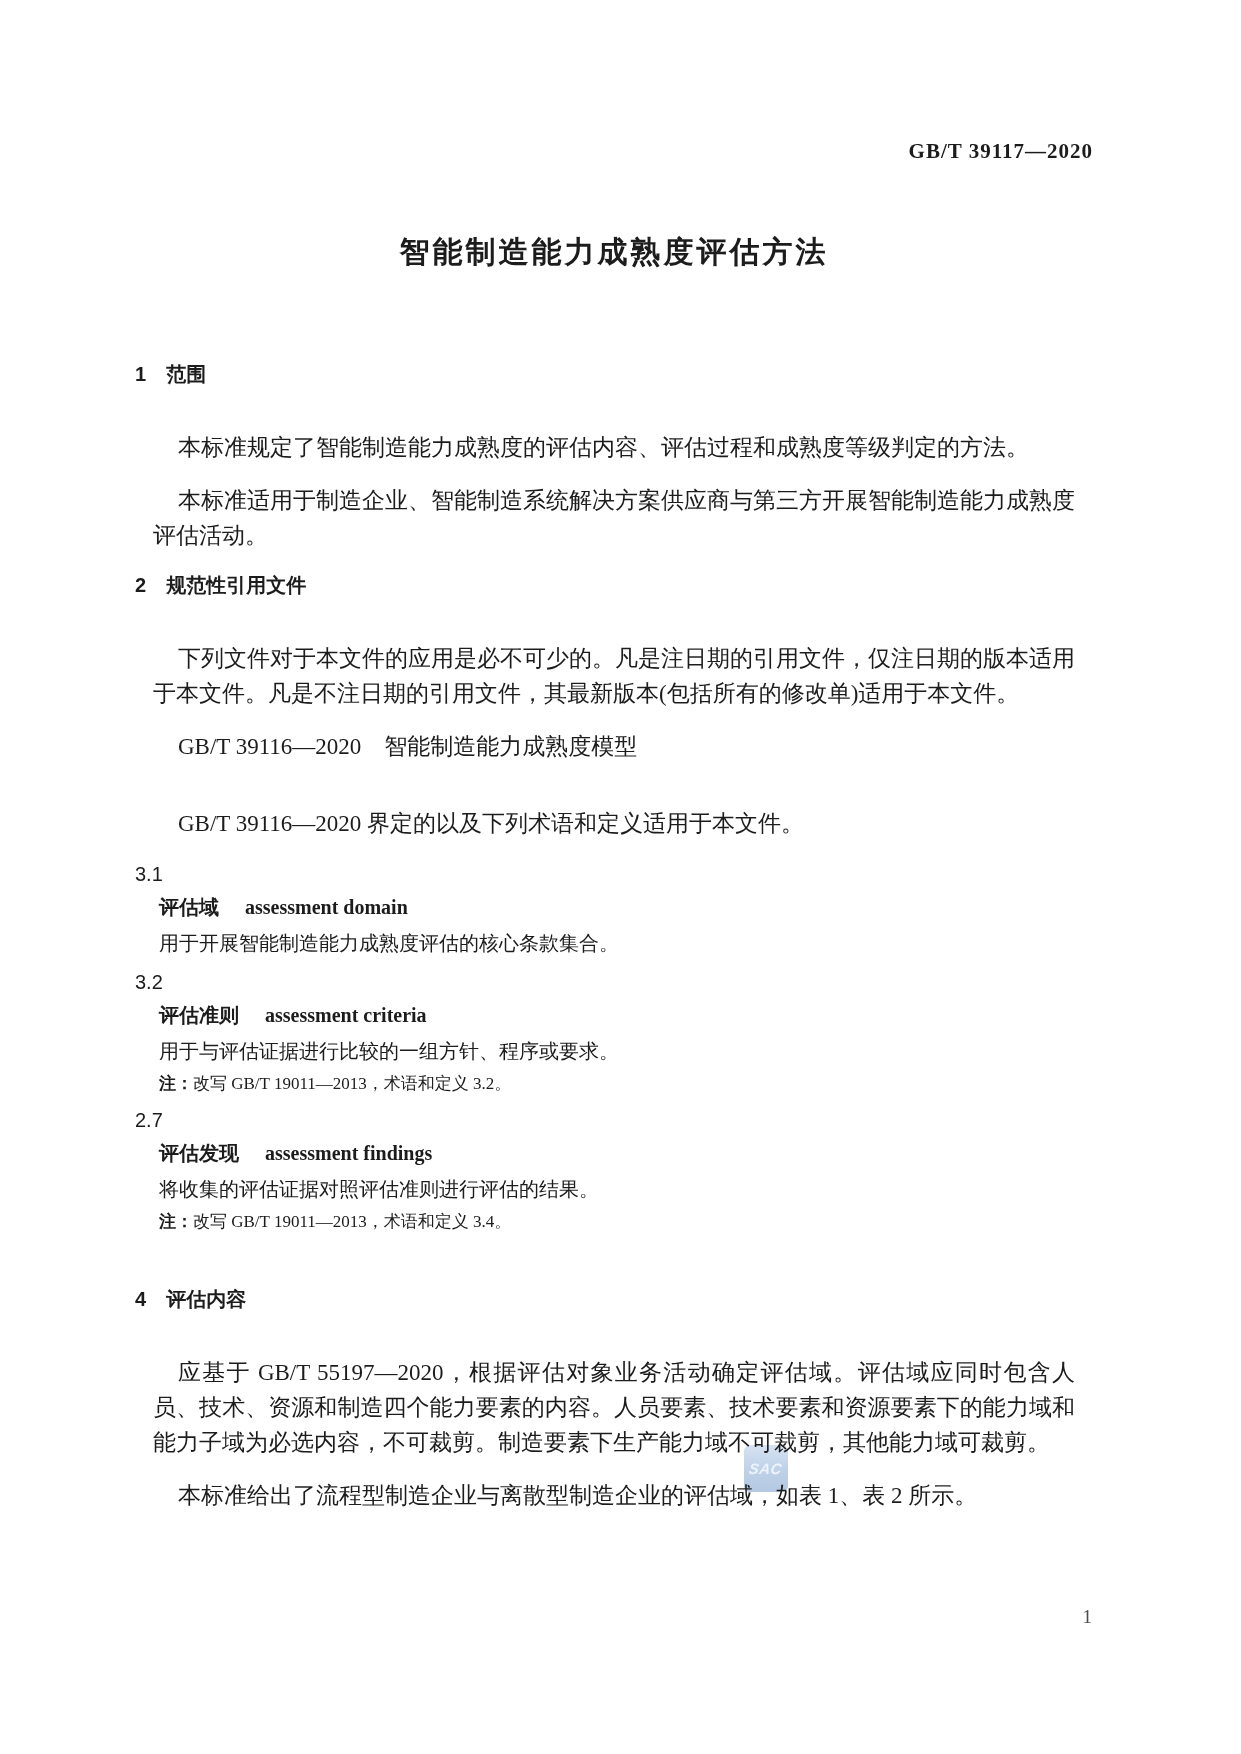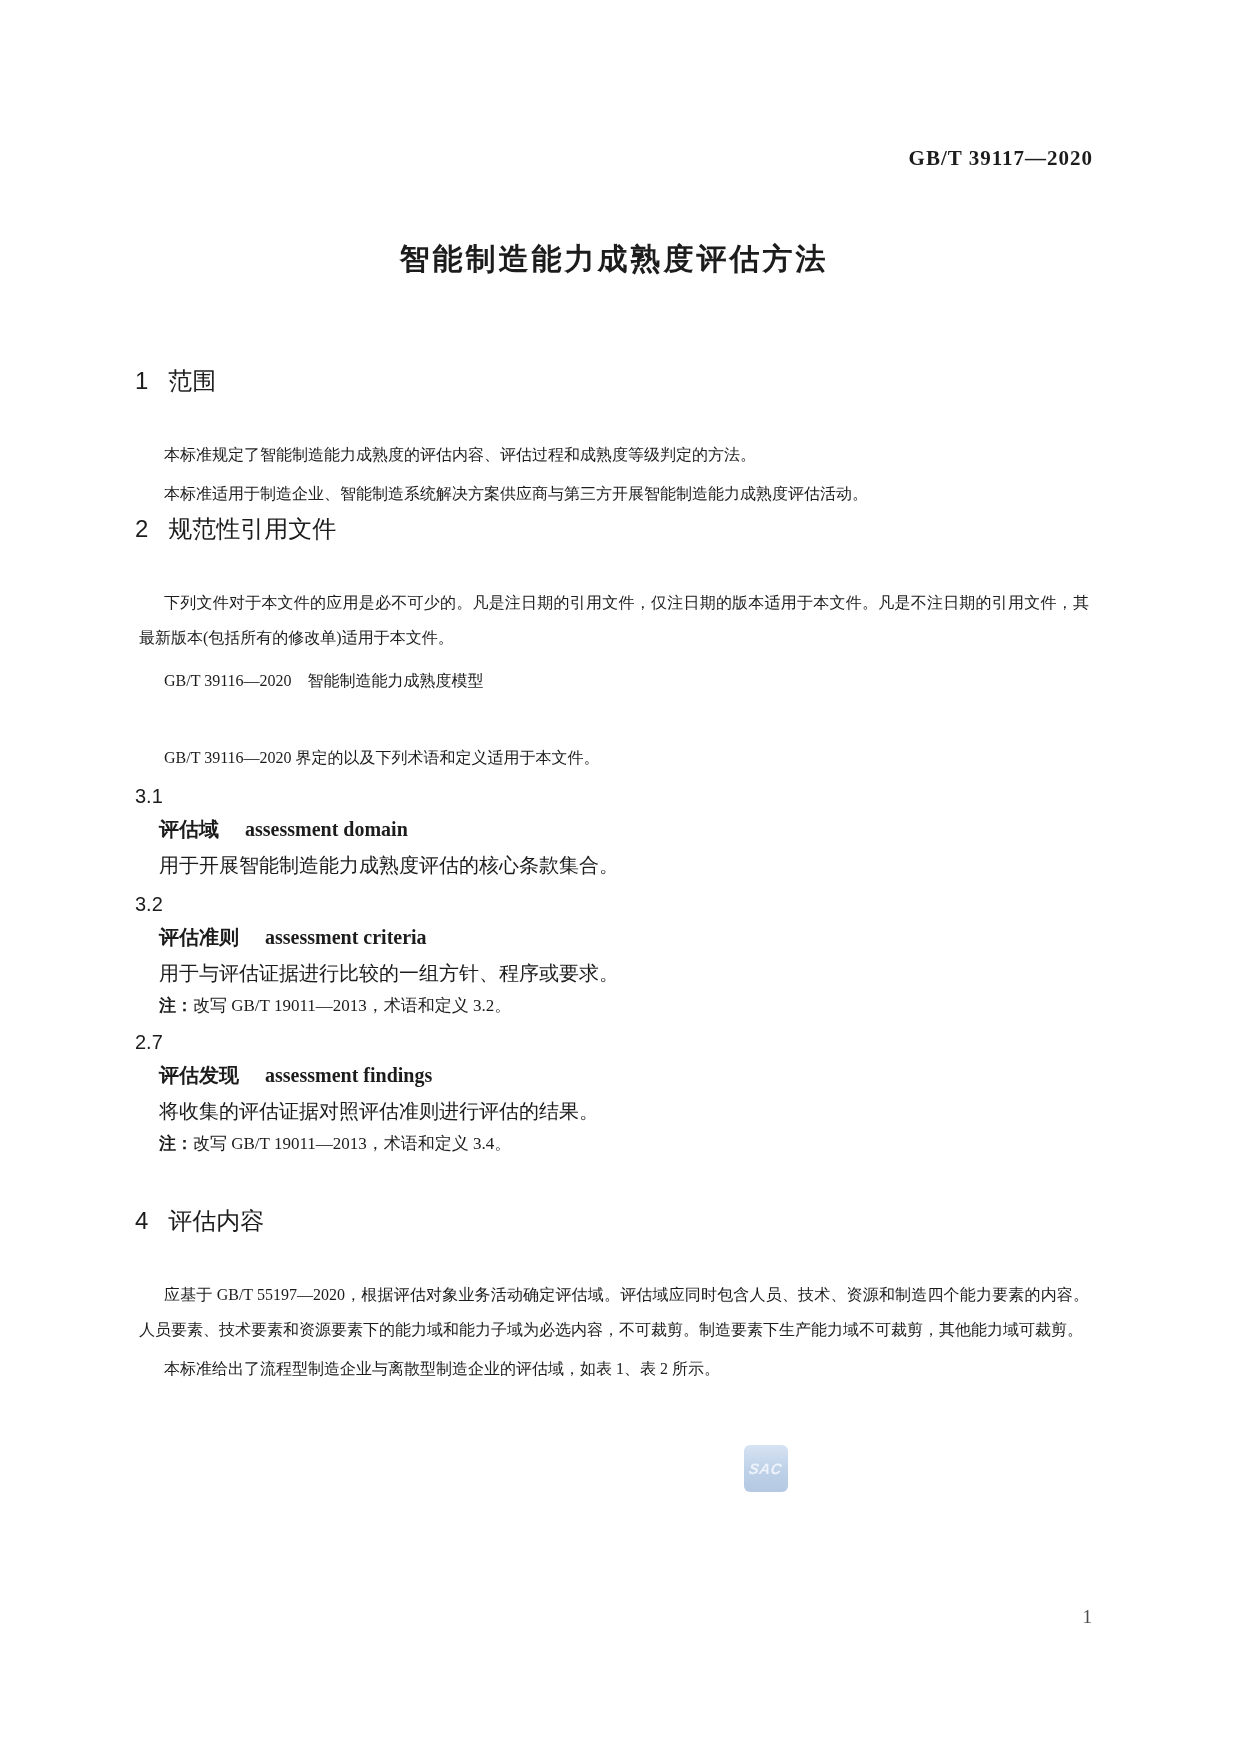--- a/index.html
+++ b/index.html
@@ -5,21 +5,21 @@
   html,body{margin:0;padding:0;background:#ffffff;}
   .page{
     position:relative;
     width:1241px;height:1754px;
     background:#ffffff;
     overflow:hidden;
     color:#1c1c1c;
     font-family:"Liberation Serif","DejaVu Serif",serif;
   }
   .content{
-    position:absolute;left:135px;top:15px;width:958px;z-index:1;
+    position:absolute;left:135px;top:8px;width:958px;z-index:1;
   }
   .std-header{
     padding-top:130px;
     text-align:right;
     font-family:"Liberation Serif","DejaVu Serif",serif;
     font-weight:bold;
     font-size:21px;
     line-height:26px;
     letter-spacing:1px;
   }
@@ -27,32 +27,32 @@
     margin:66px 0 0 0;
     text-align:center;
     font-family:"Liberation Sans","DejaVu Sans",sans-serif;
     font-weight:bold;
     font-size:30px;
     line-height:44px;
     letter-spacing:3px;
   }
   .sec-heading{
     font-family:"Liberation Sans","DejaVu Sans",sans-serif;
-    font-weight:normal;
-    font-size:24px;
+    font-weight:bold;
+    font-size:20px;
     line-height:28px;
   }
   .sec-heading .sec-num{margin-right:20px;}
   .mt-s1{margin-top:86px;}
   .mt-s2{}
   .mt-s3{margin-top:32px;}
   .mt-s4{margin-top:48px;}
   .body-p{
-    margin:4px;
-    font-size:16px;
+    margin:18px;
+    font-size:23px;
     line-height:35px;
     text-align:justify;
     text-indent:25px;
   }
   .first-after-heading{margin-top:42px;}
   .ref-line{margin-top:8px;}
   .clause-num{
     margin-top:6px;
     font-family:"Liberation Sans","DejaVu Sans",sans-serif;
     font-size:20px;

